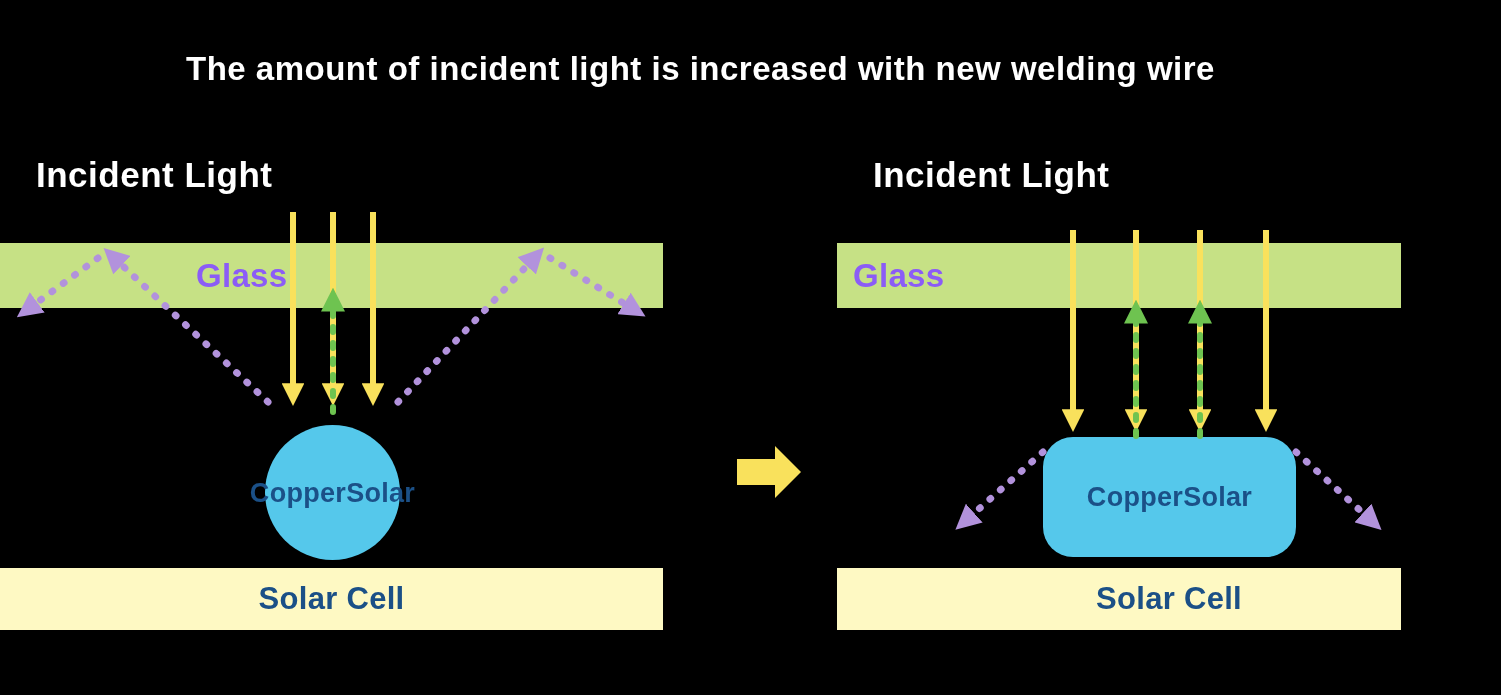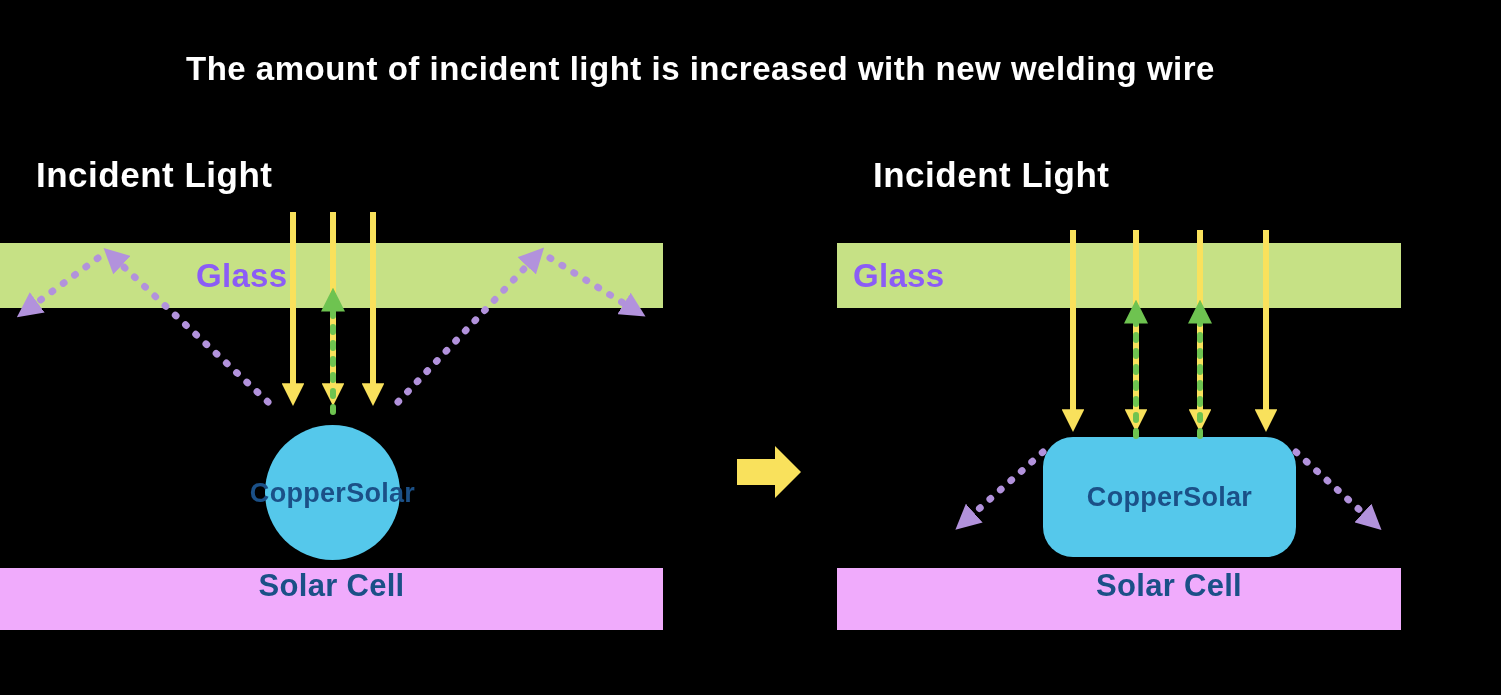--- a/index.html
+++ b/index.html
@@ -60,23 +60,24 @@
     letter-spacing: 0.3px;
     z-index: 3;
   }
   .glass-label-left  { left: 196px; }
   .glass-label-right { left: 853px; }
 
   .solar {
     position: absolute;
     top: 568px;
     height: 62px;
-    background: #f0abfc;
+    background: #fef9c3;
     z-index: 1;
     display: flex;
+    align-items: center;
     justify-content: center;
     color: #1b5087;
     font-size: 31px;
     font-weight: 600;
     letter-spacing: 0.3px;
   }
   .solar-left  { left: 0;     width: 663px; }
   .solar-right { left: 837px; width: 664px; }
 
   .copper {

